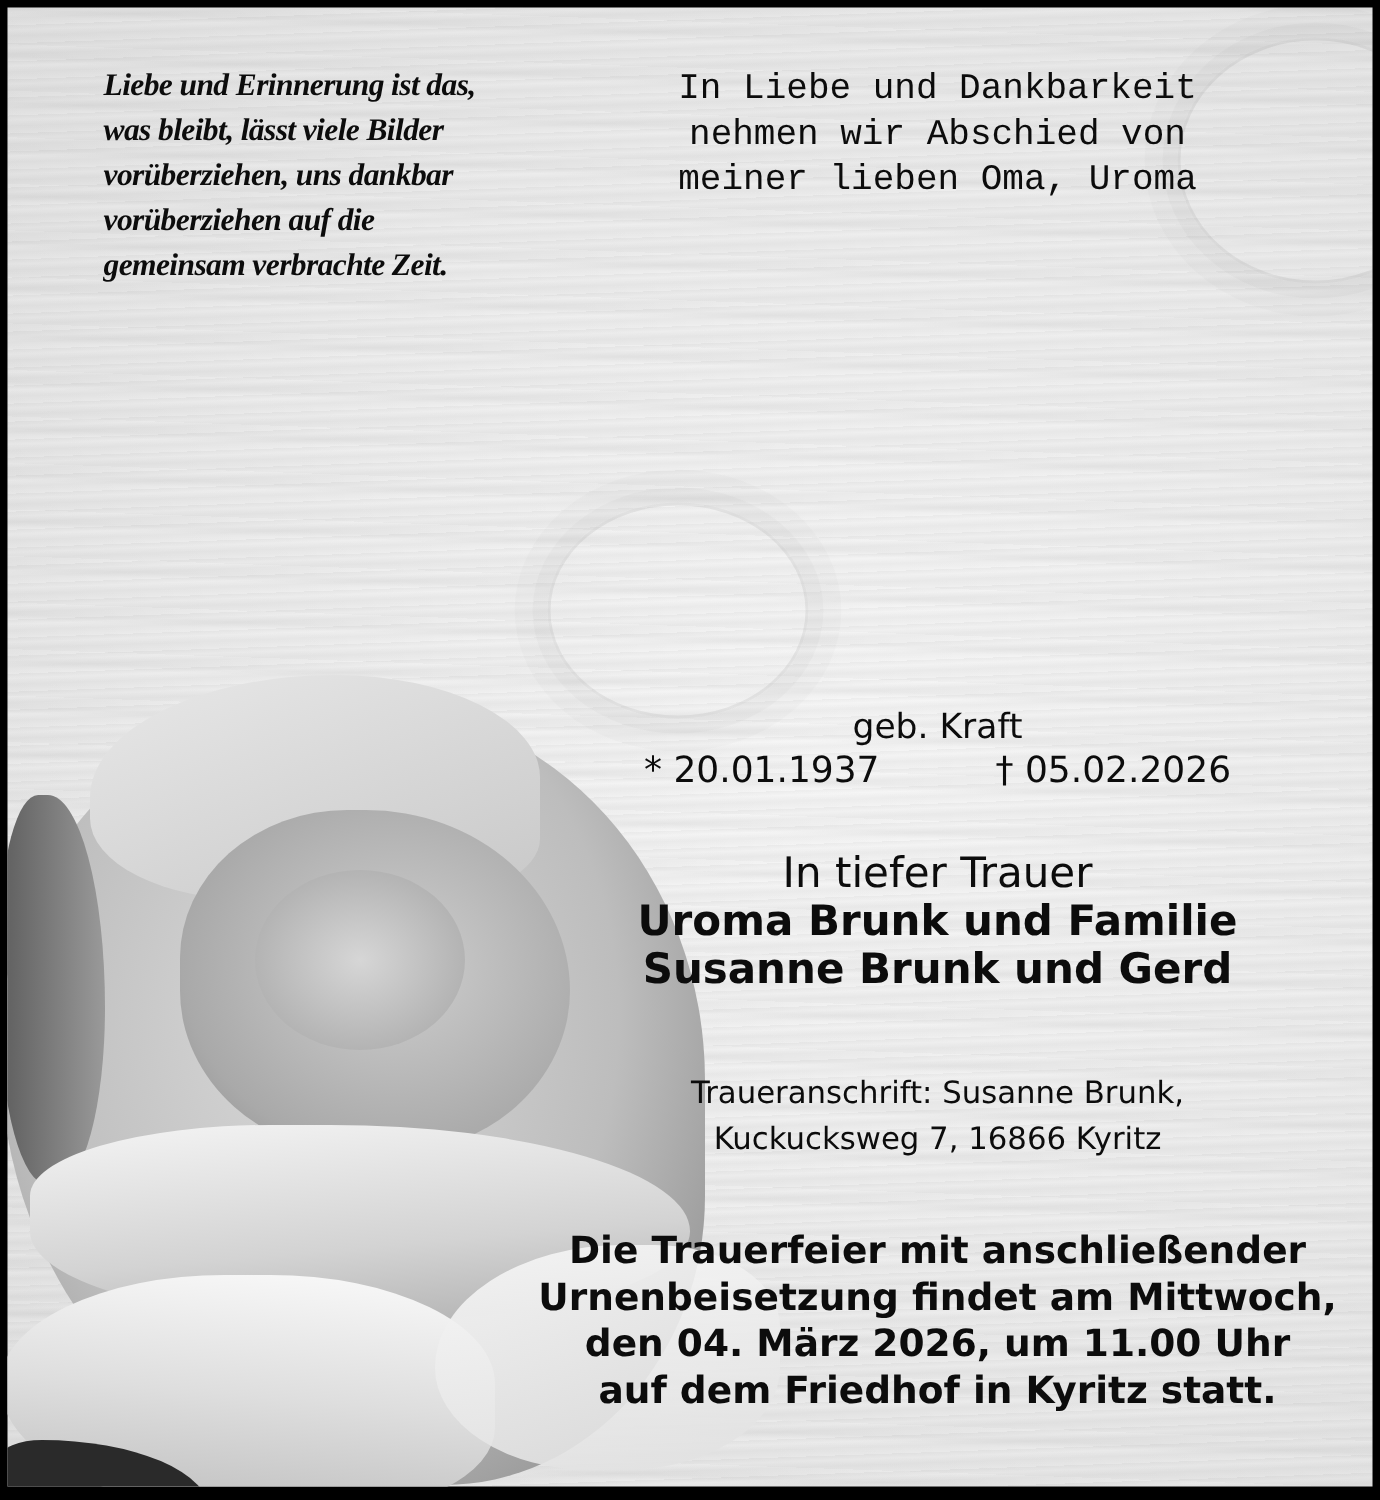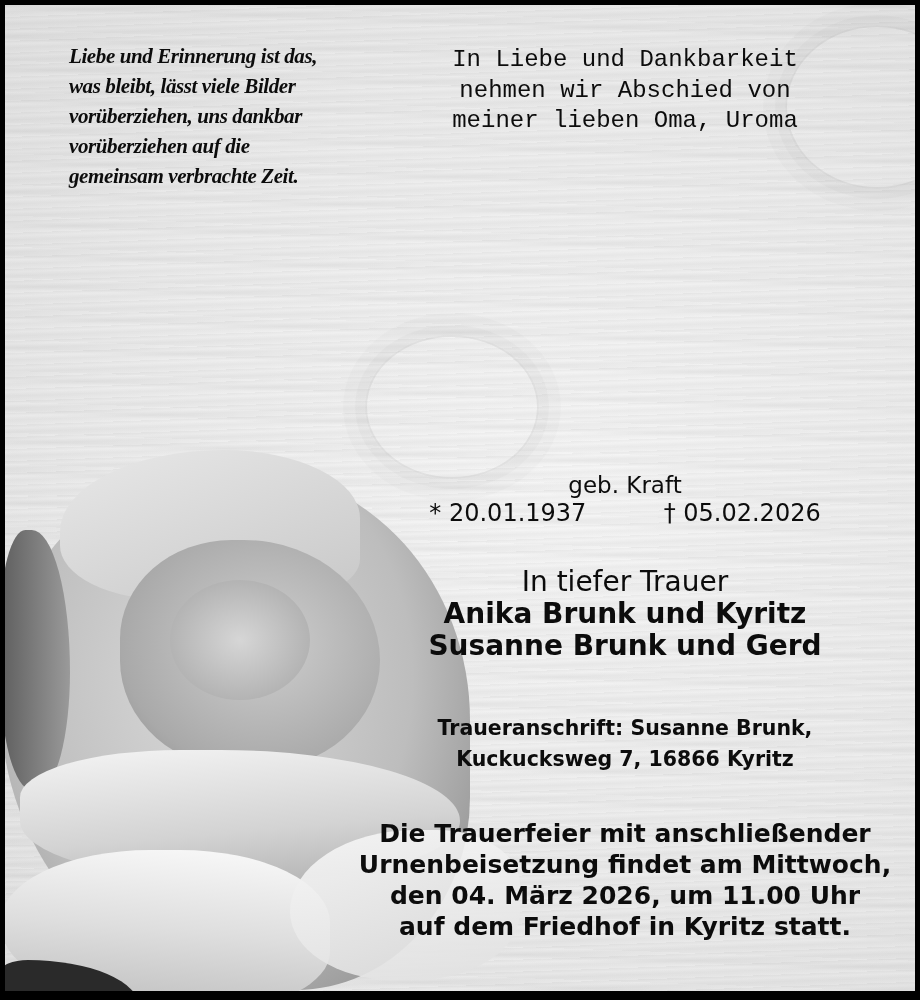--- a/index.html
+++ b/index.html
@@ -45,21 +45,21 @@
     .name {
       top: 226px; font-family: "DejaVu Serif", serif; font-style: italic;
       font-size: 84px; line-height: 92px; letter-spacing: 1px;
     }
     .birthname { top: 466px; font-size: 23px; line-height: 28px; }
     .dates { top: 493px; font-size: 24px; line-height: 30px; }
     .dates span { display: inline-block; }
     .dates .gap { width: 62px; }
     .mourners { top: 561px; font-size: 28px; line-height: 32px; }
     .mourners .bold { font-weight: bold; }
-    .address { top: 708px; font-size: 20.5px; line-height: 31px; font-weight: bold; }
+    .address { top: 708px; font-size: 20.5px; line-height: 31px; }
     .ceremony { top: 813px; font-size: 25px; line-height: 31px; font-weight: bold; }
   </style>
 </head>
 <body>
 
 <div class="card">
   <div class="wood-knot"></div>
   <div class="wood-knot two"></div>
 
   <div class="rose">
@@ -98,21 +98,21 @@
       <span>*</span>
       <span>20.01.1937</span>
       <span class="gap"></span>
       <span>†</span>
       <span>05.02.2026</span>
     </div>
   </div>
 
   <div class="center mourners">
     <div>In tiefer Trauer</div>
-    <div class="bold">Anika Brunk und Kyritz</div>
+    <div class="bold">Uroma Brunk und Familie</div>
     <div class="bold">Susanne Brunk und Gerd</div>
   </div>
 
   <div class="center address">
     <div>Traueranschrift: Susanne Brunk,</div>
     <div>Kuckucksweg 7, 16866 Kyritz</div>
   </div>
 
   <div class="center ceremony">
     <div>Die Trauerfeier mit anschließender</div>

